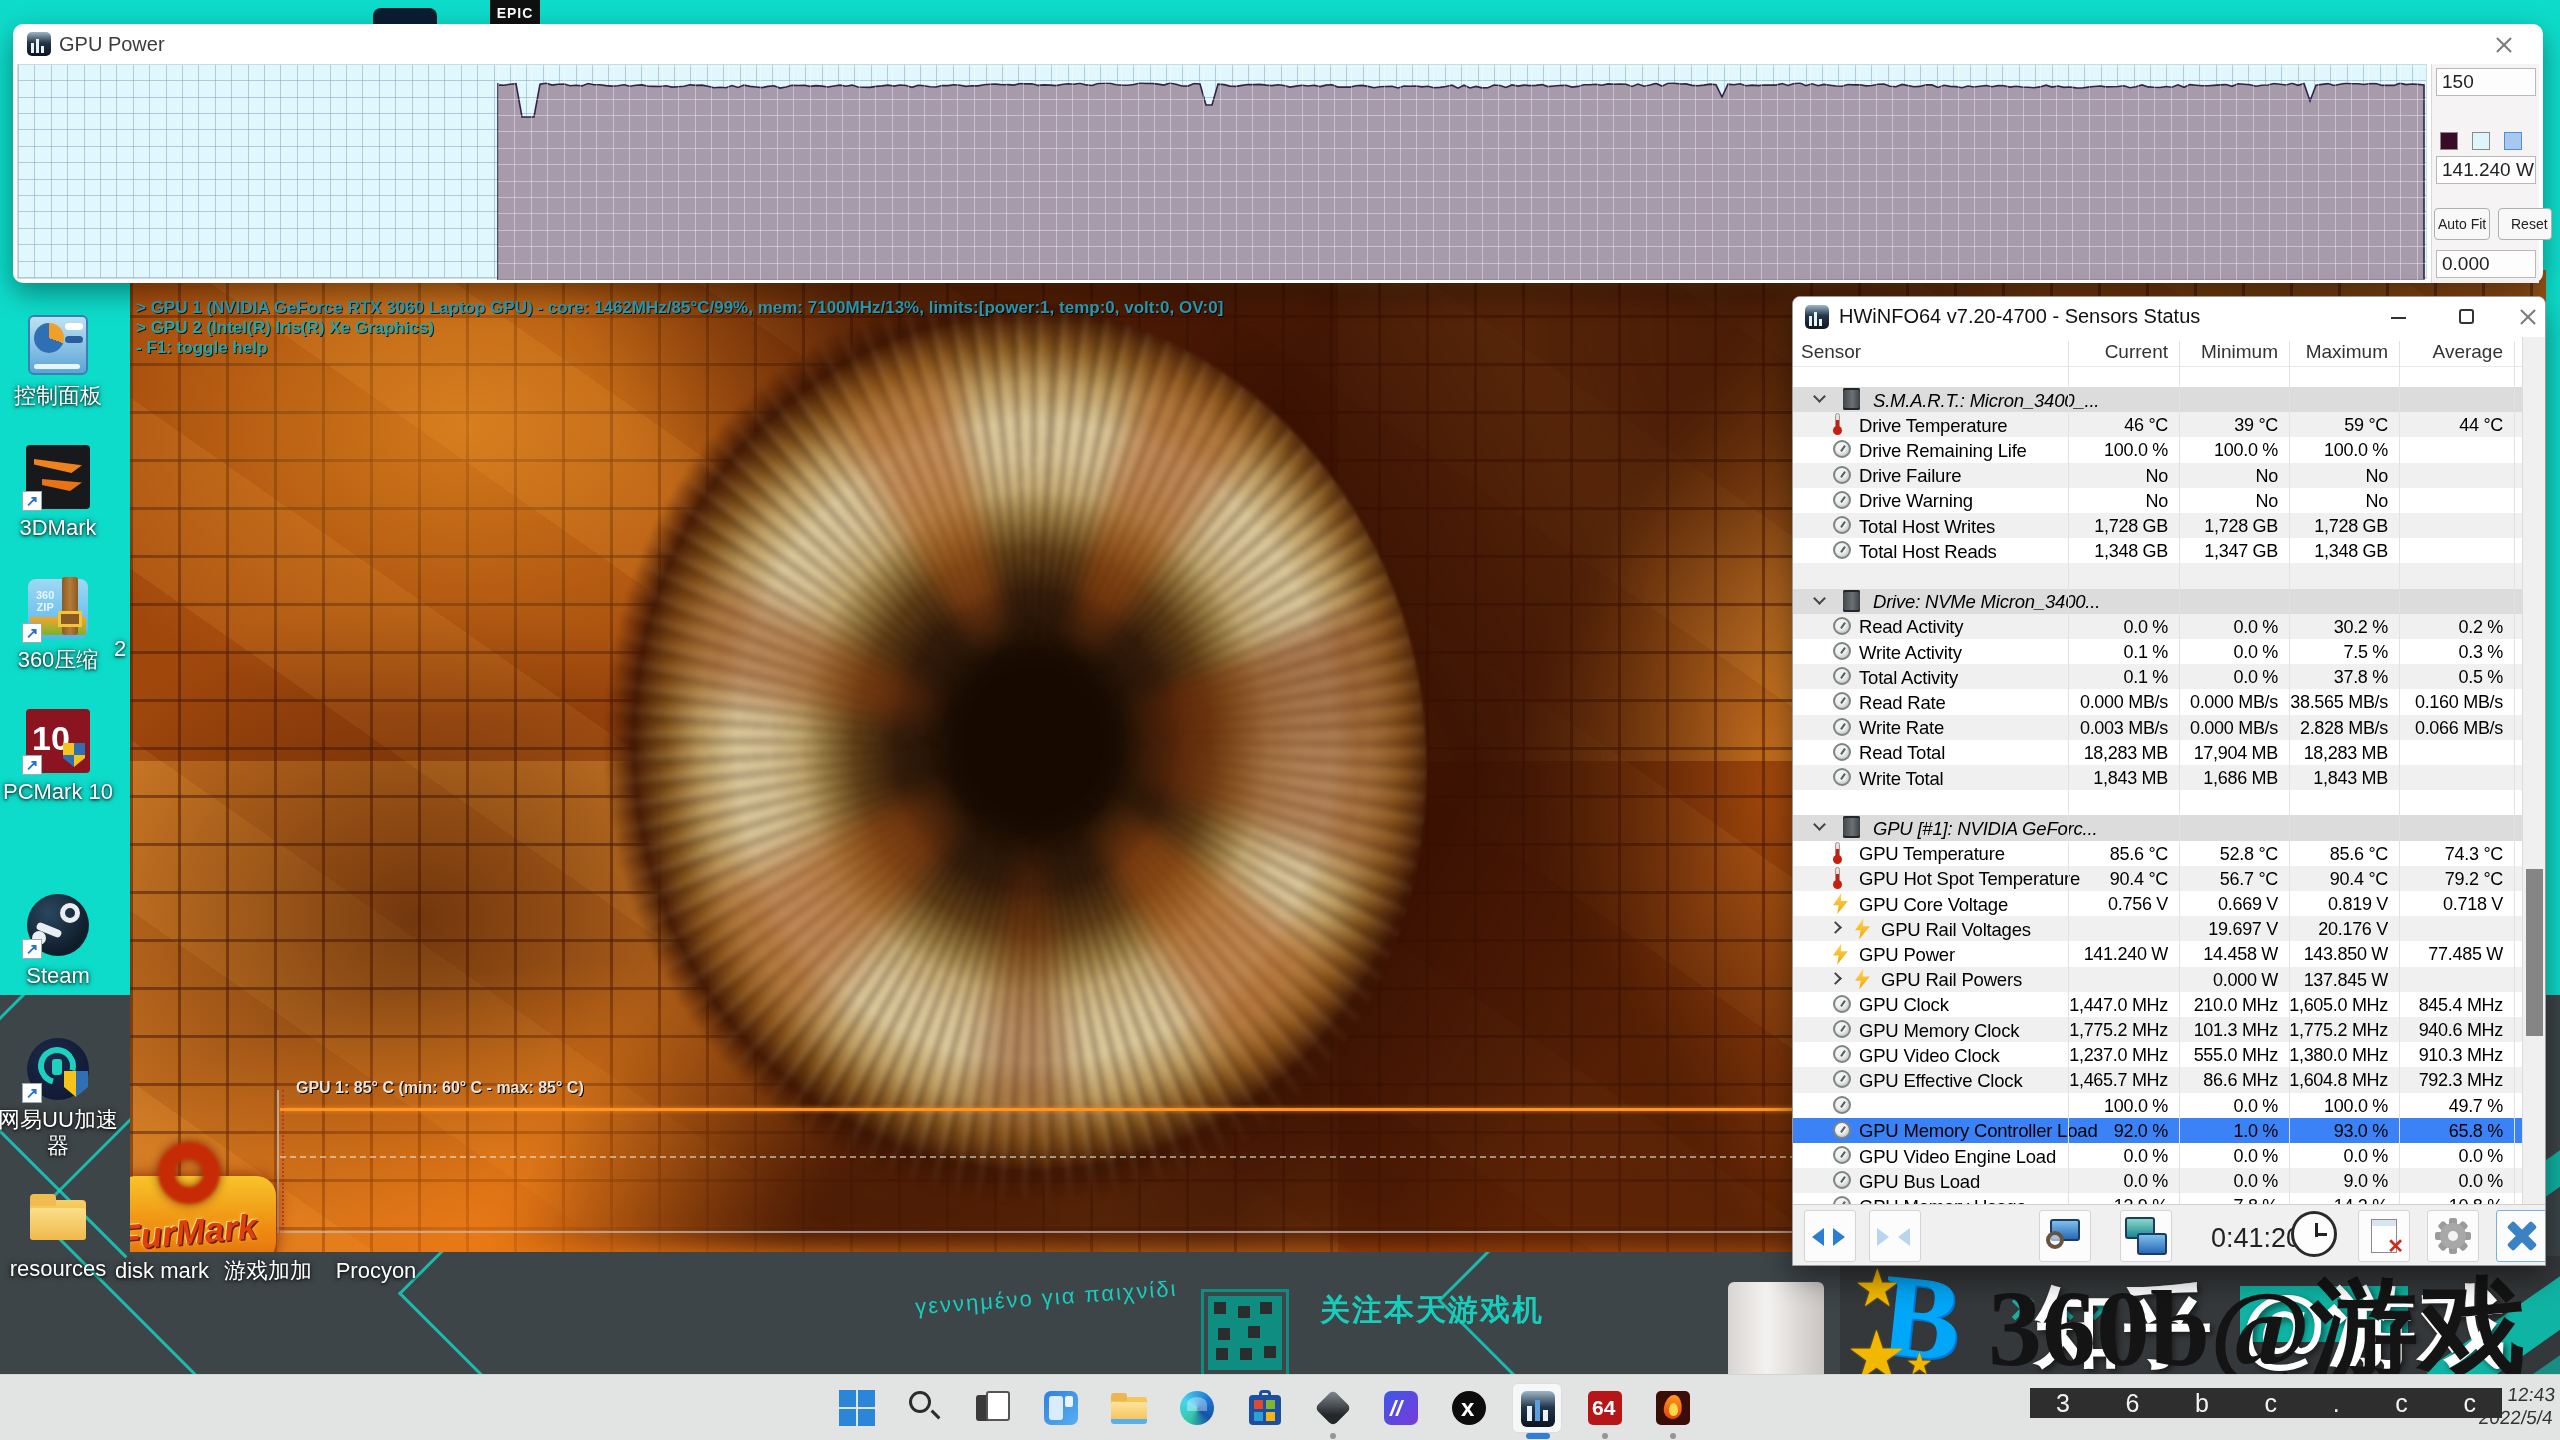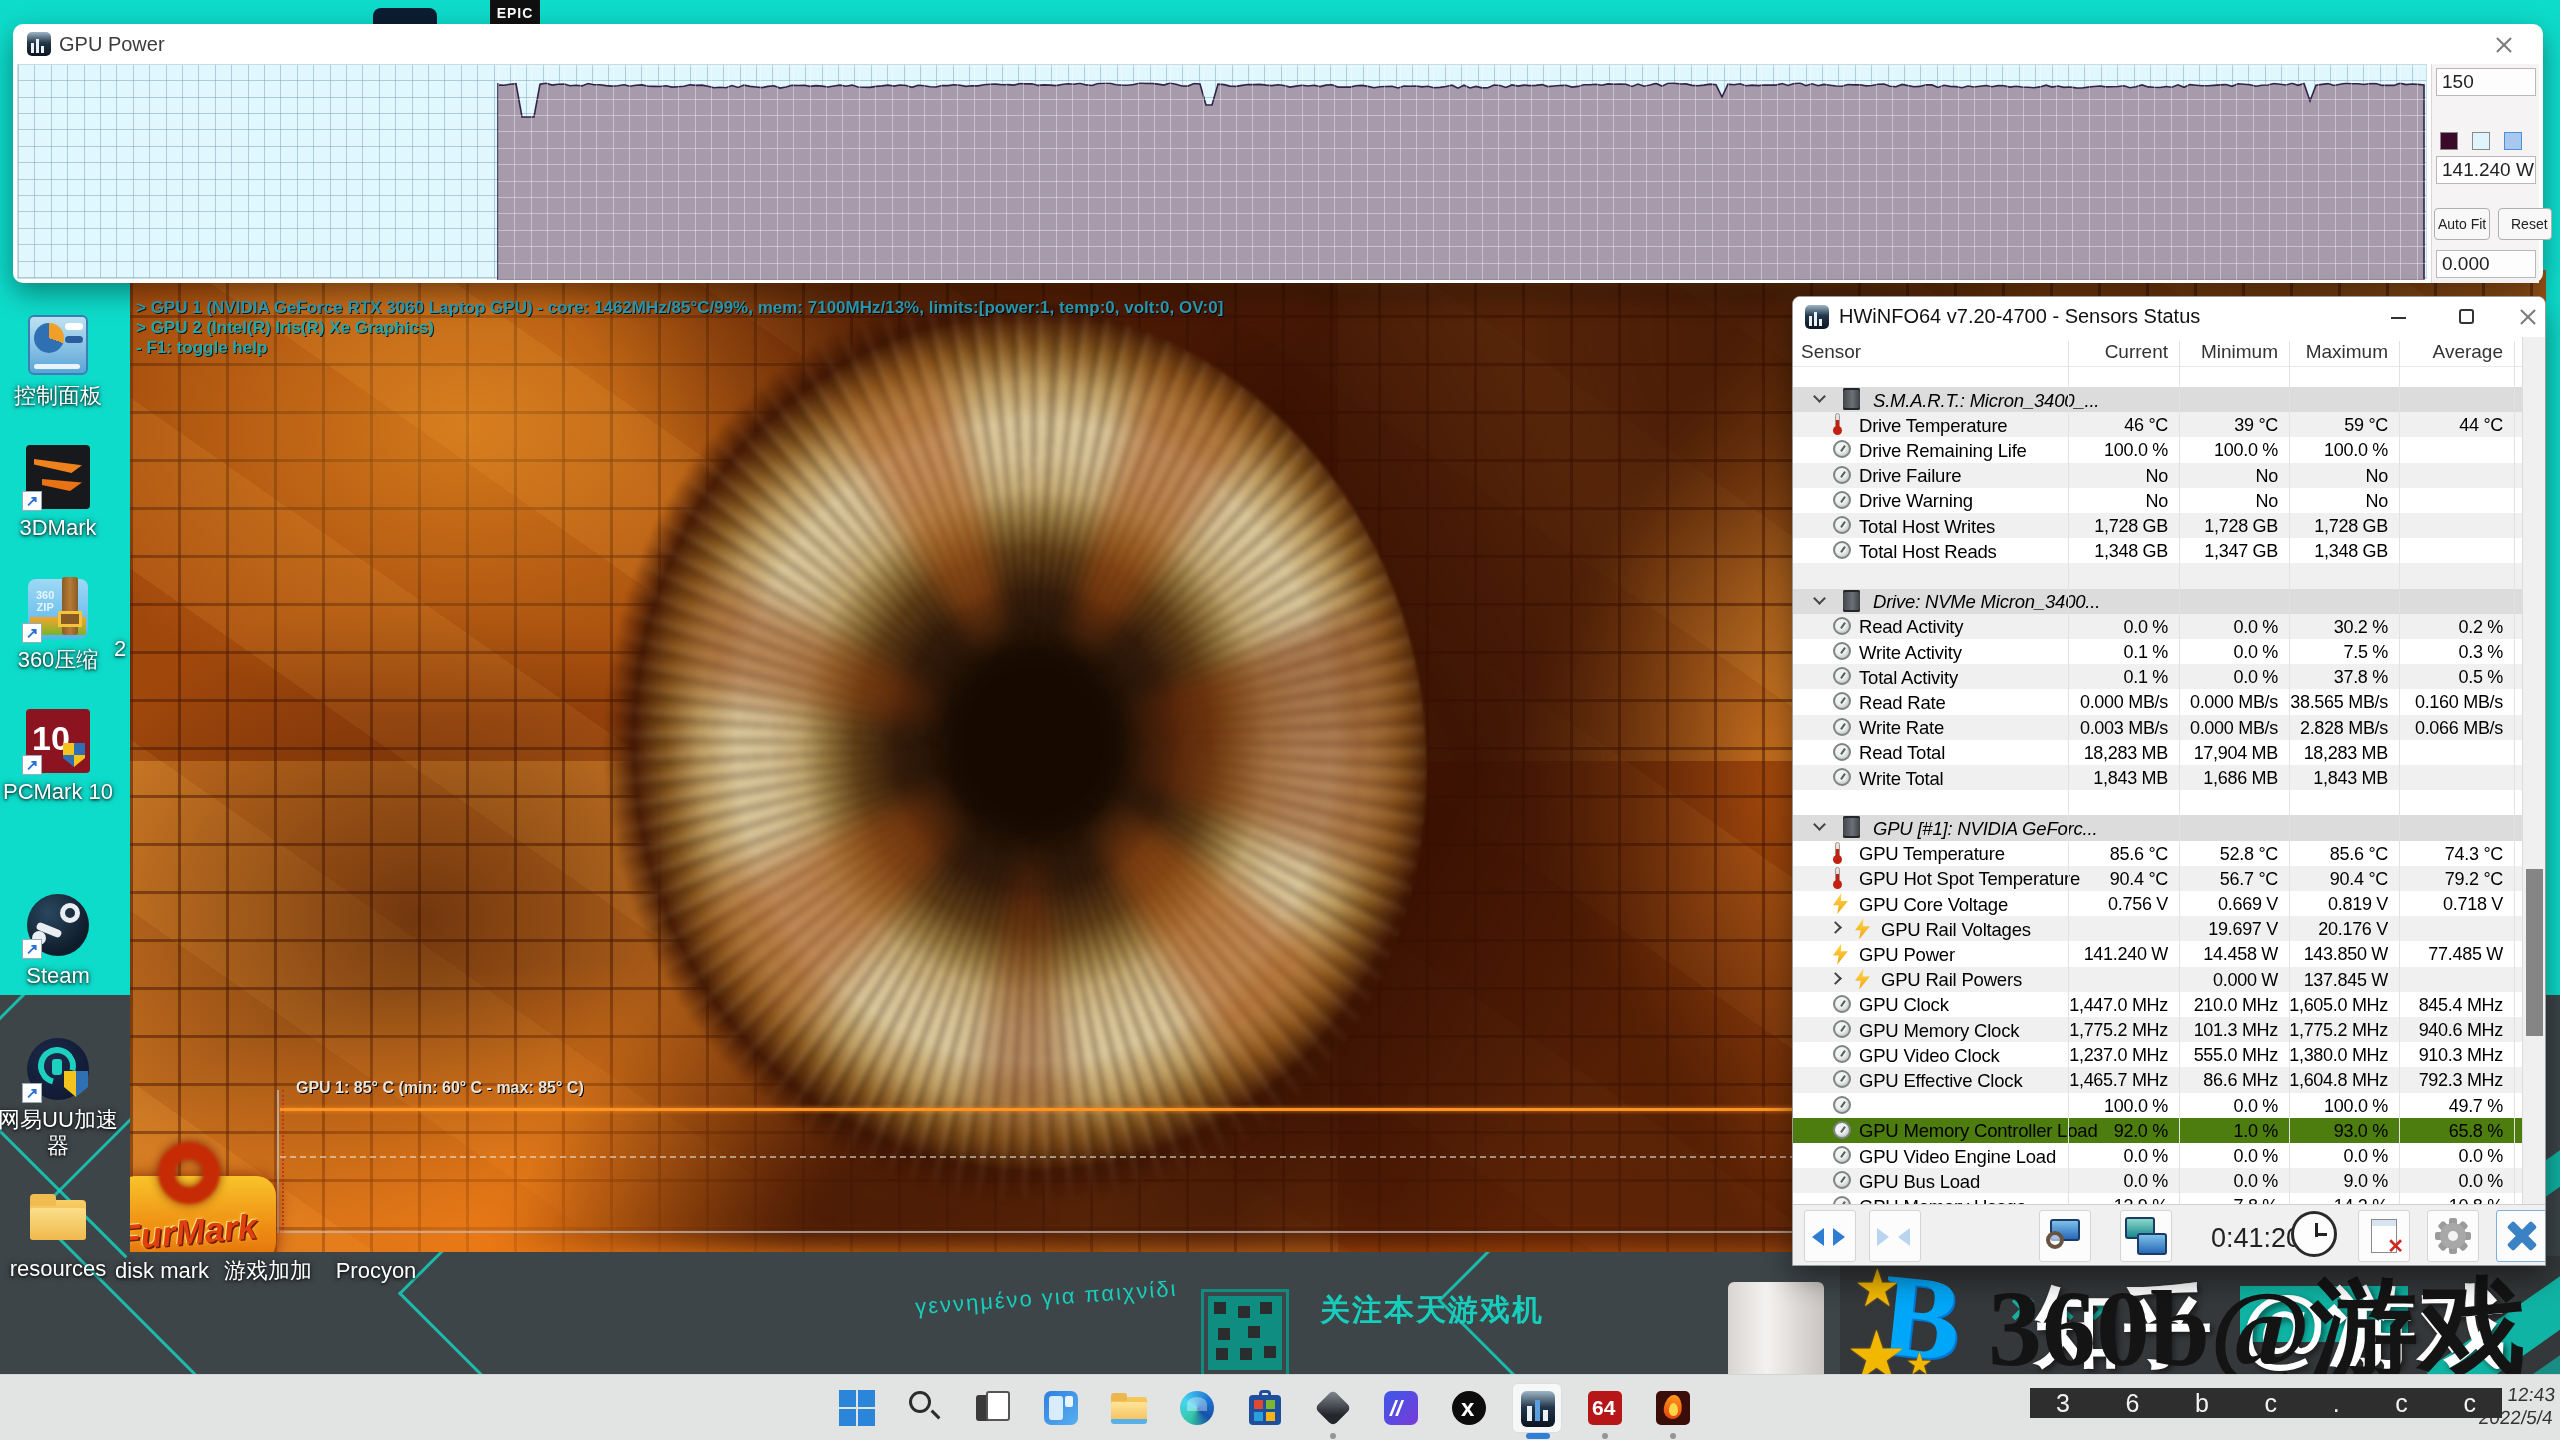--- a/index.html
+++ b/index.html
@@ -593,21 +593,21 @@
       <div class="hrow" style="top: 724.6px; background: rgb(255, 255, 255);">
         <div class="ico-meter" style="top: 3px; left: 40px;">
           <i></i>
         </div>
         <span class="lab" style="left: 66px; margin-top: 36px;">GPU Core Load</span>
         <span class="val" style="left: 225px;">100.0 %</span>
         <span class="val" style="left: 335px;">0.0 %</span>
         <span class="val" style="left: 445px;">100.0 %</span>
         <span class="val" style="left: 560px;">49.7 %</span>
       </div>
-      <div class="hrow" style="top: 749.8px; background: #4d7c0f;">
+      <div class="hrow" style="top: 749.8px; background: #3b82f6;">
         <div class="ico-meter" style="top: 3px; left: 40px;">
           <i></i>
         </div>
         <span class="lab" style="left: 66px;">GPU Memory Controller Load</span>
         <span class="val" style="left: 225px;">92.0 %</span>
         <span class="val" style="left: 335px;">1.0 %</span>
         <span class="val" style="left: 445px;">93.0 %</span>
         <span class="val" style="left: 560px;">65.8 %</span>
       </div>
       <div class="hrow" style="top: 775px; background: rgb(255, 255, 255);">

